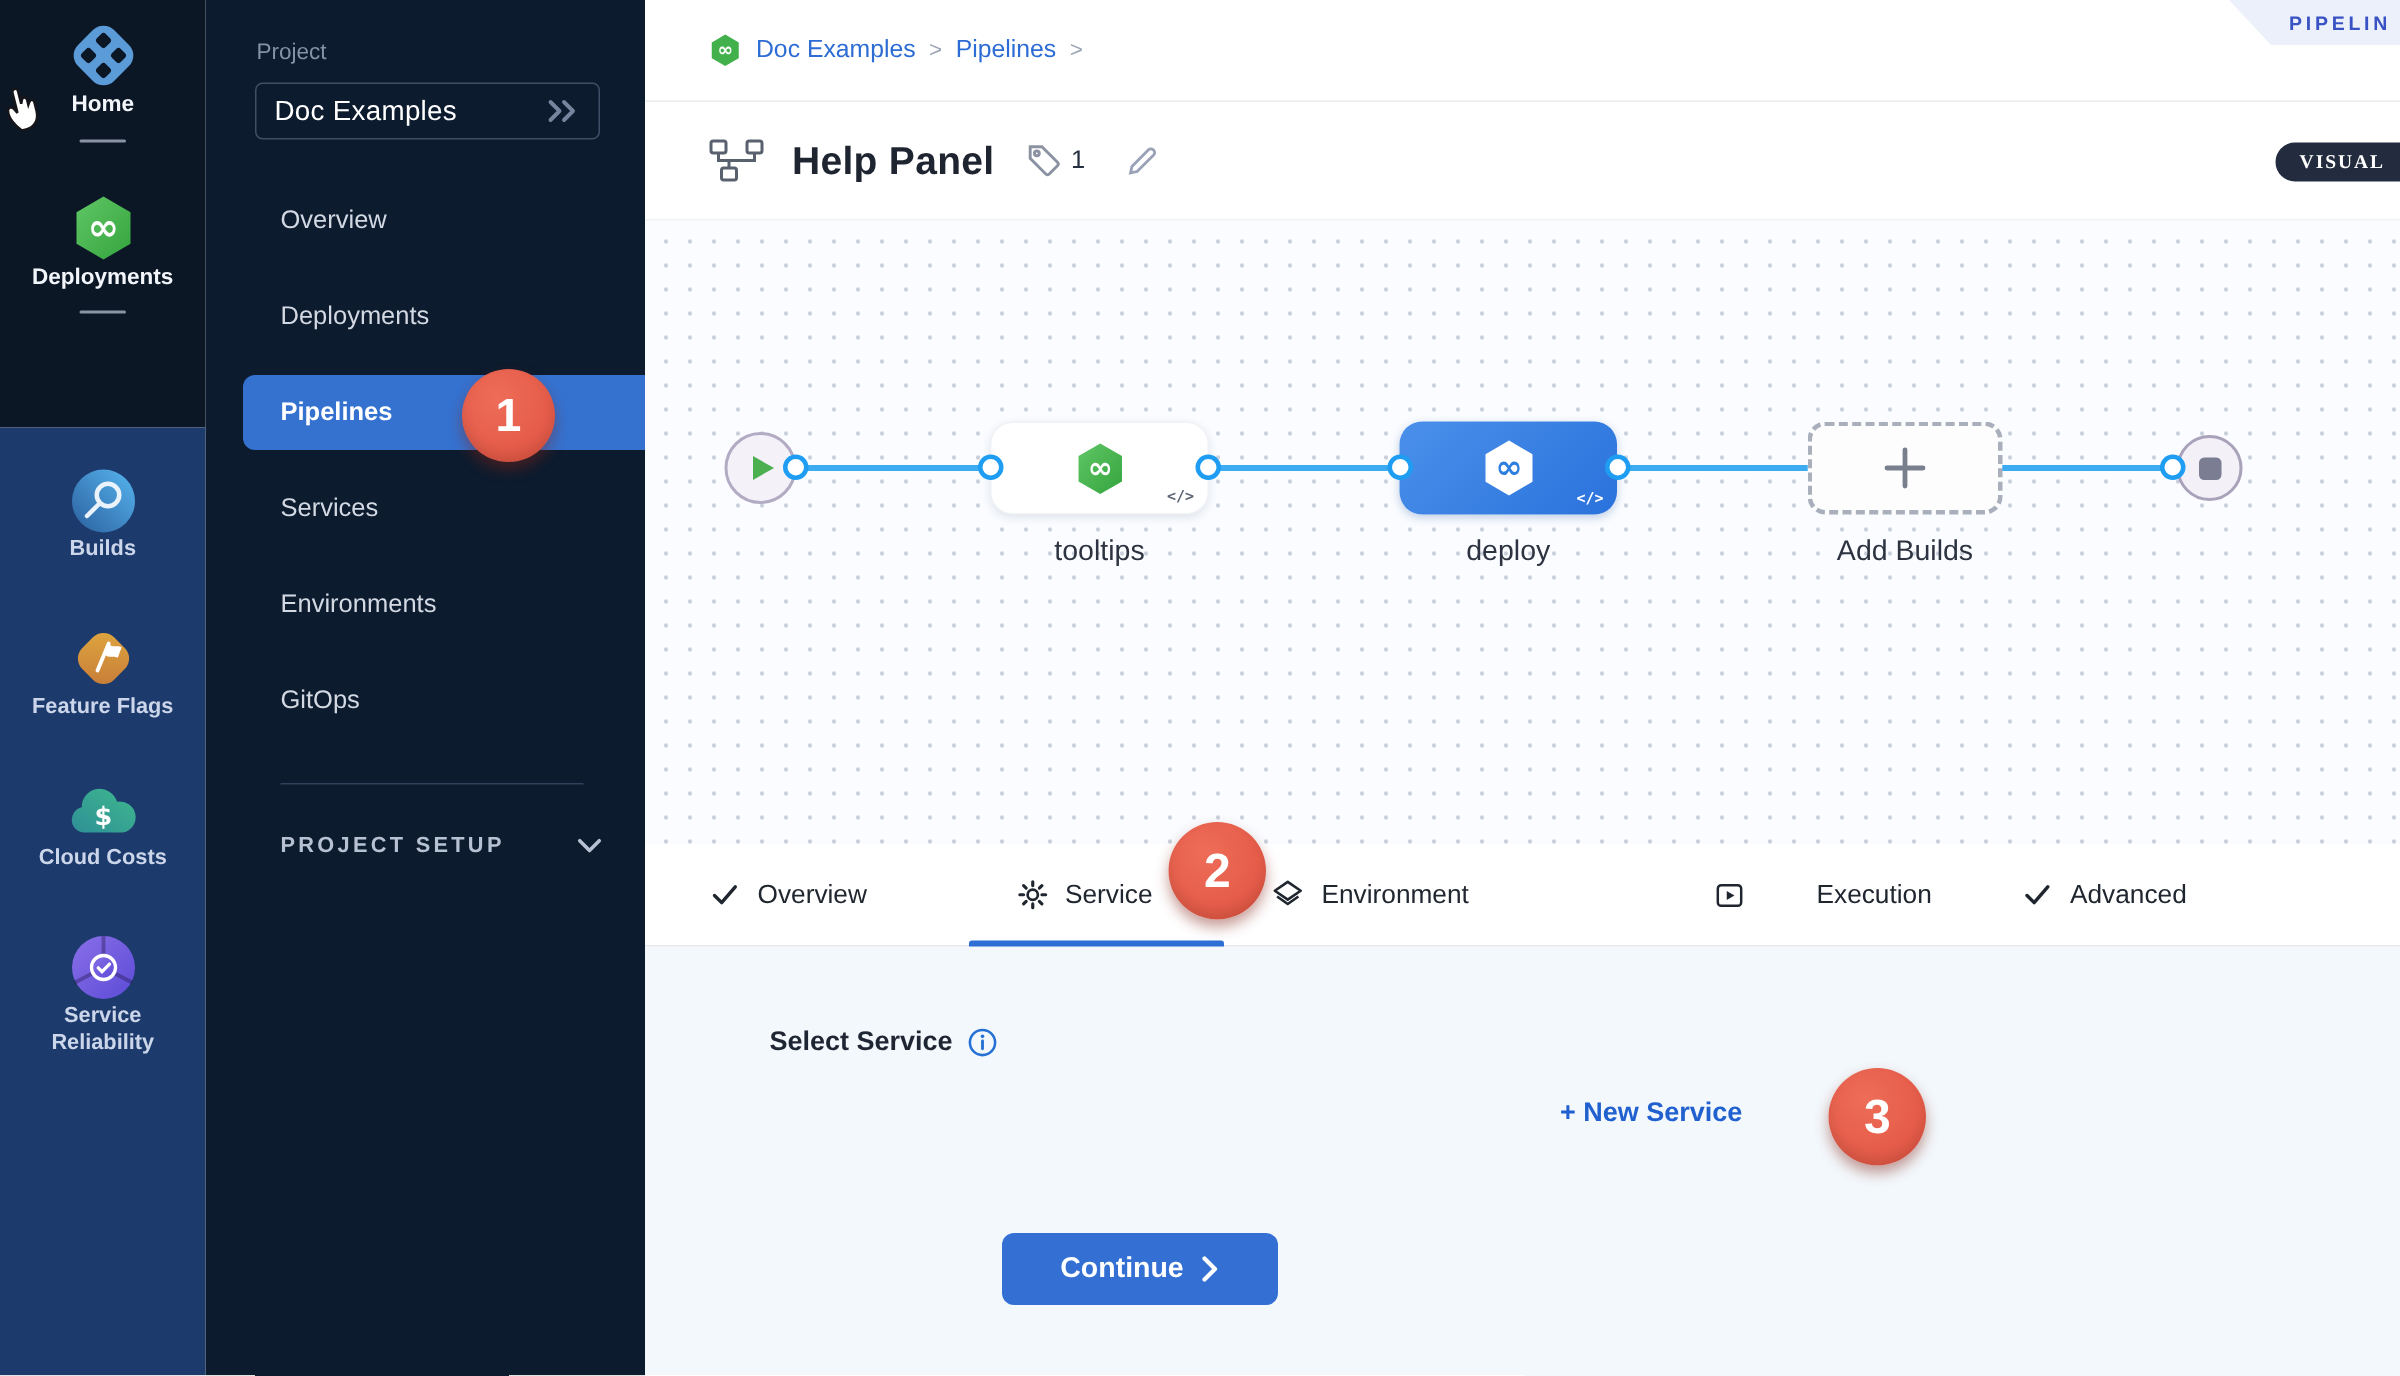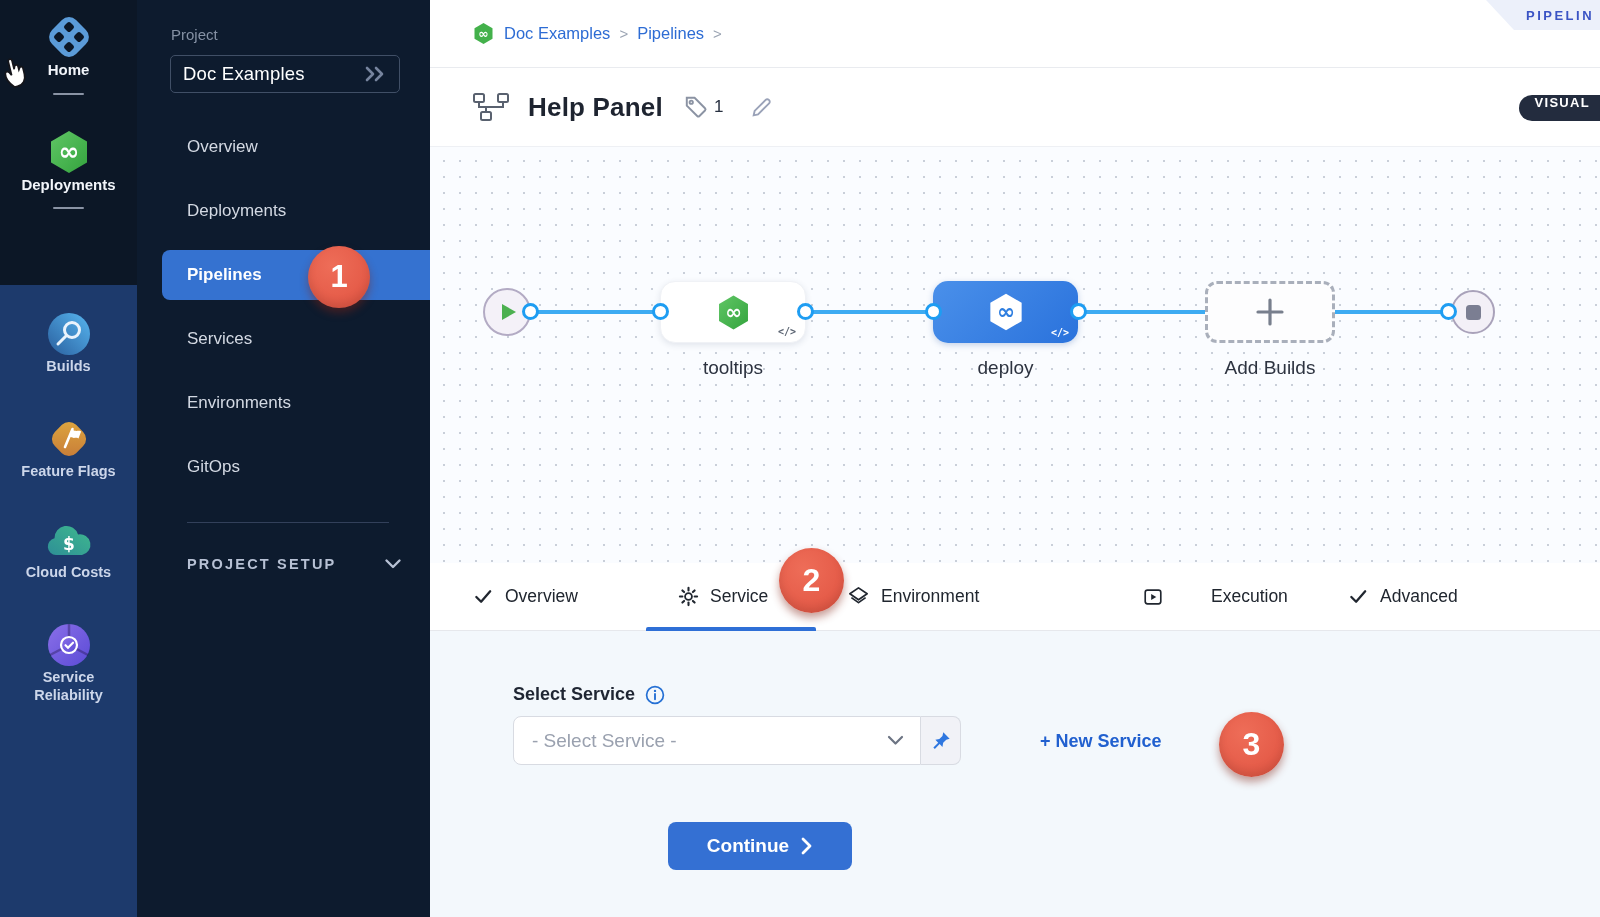--- a/index.html
+++ b/index.html
@@ -42,21 +42,21 @@
   .crumb-link { font-size:16.5px; color:#2d6cd4; cursor:pointer; }
   .crumb-sep { font-size:15px; color:#9aa3b2; }
 
   .title-row { position:absolute; left:0; top:68px; right:0; height:79px; border-bottom:1px solid #eef0f4;
                display:flex; align-items:center; padding-left:42px; background:#fff; }
   .page-title { font-size:26px; font-weight:700; color:#1e2430; margin-left:18px; letter-spacing:.2px; }
   .tag-group { display:flex; align-items:center; gap:5px; margin-left:20px; cursor:pointer; }
   .tag-count { font-size:17px; color:#273040; }
   .pencil-wrap { margin-left:26px; cursor:pointer; }
   .visual-pill { position:absolute; right:0; top:27px; height:26px; background:#232c3e; border-radius:13px 0 0 13px;
-                 display:flex; align-items:flex-start; padding:0 10px 0 16px; cursor:pointer; }
+                 display:flex; align-items:center; padding:0 10px 0 16px; cursor:pointer;font-family:Liberation Serif, serif; }
   .visual-pill span { color:#fff; font-size:13px; font-weight:700; letter-spacing:1.3px; }
 
   
   .canvas { position:absolute; left:0; top:147px; right:0; height:416px; background:#fafcff;
             background-image:radial-gradient(circle,#c9cfd9 1.3px,transparent 1.5px); background-size:16px 16px; background-position:6px 6px; }
   .flow-line { position:absolute; left:100px; top:163px; width:918px; height:4px; background:#3dabf2; z-index:1; }
   .node-dot { position:absolute; width:17px; height:17px; border-radius:50%; background:#fff; border:3.5px solid #1e9df2; top:156px; z-index:4; }
   .start-node { position:absolute; left:53px; top:141px; width:48px; height:48px; border-radius:50%;
                 background:#f4f1f8; border:2px solid #b3abc4; display:flex; align-items:center; justify-content:center; z-index:3; cursor:pointer; }
   .end-node { position:absolute; left:1021px; top:143px; width:44px; height:44px; border-radius:50%;
@@ -421,37 +421,20 @@
       <div class="form-label-row">
         <span class="form-label">Select Service</span>
         <span>
           <svg width="20" height="20" viewBox="0 0 20 20" fill="none">
             <circle cx="10" cy="10" r="8.4" stroke="#2570d4" stroke-width="1.7"></circle>
             <line x1="10" y1="9" x2="10" y2="14.2" stroke="#2570d4" stroke-width="1.9" stroke-linecap="round"></line>
             <circle cx="10" cy="5.9" r="1.2" fill="#2570d4"></circle>
           </svg>
         </span>
       </div>
-      <div class="select-row">
-        <div class="select-box">
-          <span class="select-placeholder">- Select Service -</span>
-          <span>
-            <svg width="17" height="11" viewBox="0 0 17 11">
-                <path d="M2 2 L8.5 8.5 L15 2" stroke="#6c7483" stroke-width="2.2" fill="none" stroke-linecap="round" stroke-linejoin="round"></path>
-              </svg>
-          </span>
-        </div>
-        <div class="pin-btn">
-          <span>
-            <svg width="20" height="20" viewBox="0 0 22 22">
-              <path d="M13.5 1.5 L20.5 8.5 L16.8 9.6 L13.4 13 L12.6 17.5 L9.5 14.4 L4.2 19.7 L2.6 18.1 L7.9 12.8 L4.8 9.7 L9.2 8.8 L12.6 5.4 Z" fill="#2f77e0"></path>
-            </svg>
-          </span>
-        </div>
-      </div>
       <div class="new-service">+ New Service</div>
       <button class="continue-btn">
         <span>Continue</span>
         <span>
           <svg width="12" height="18" viewBox="0 0 12 18">
               <path d="M2 2 L9 9 L2 16" stroke="#ffffff" stroke-width="2.8" fill="none" stroke-linecap="round" stroke-linejoin="round"></path>
             </svg>
         </span>
       </button>
     </section>

